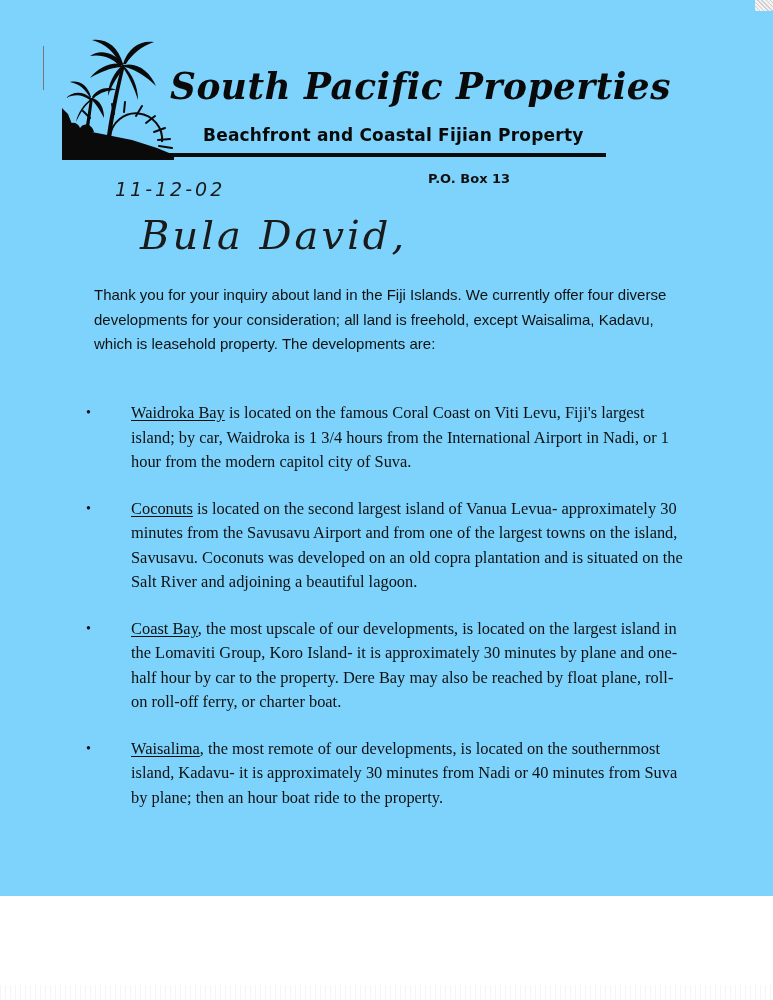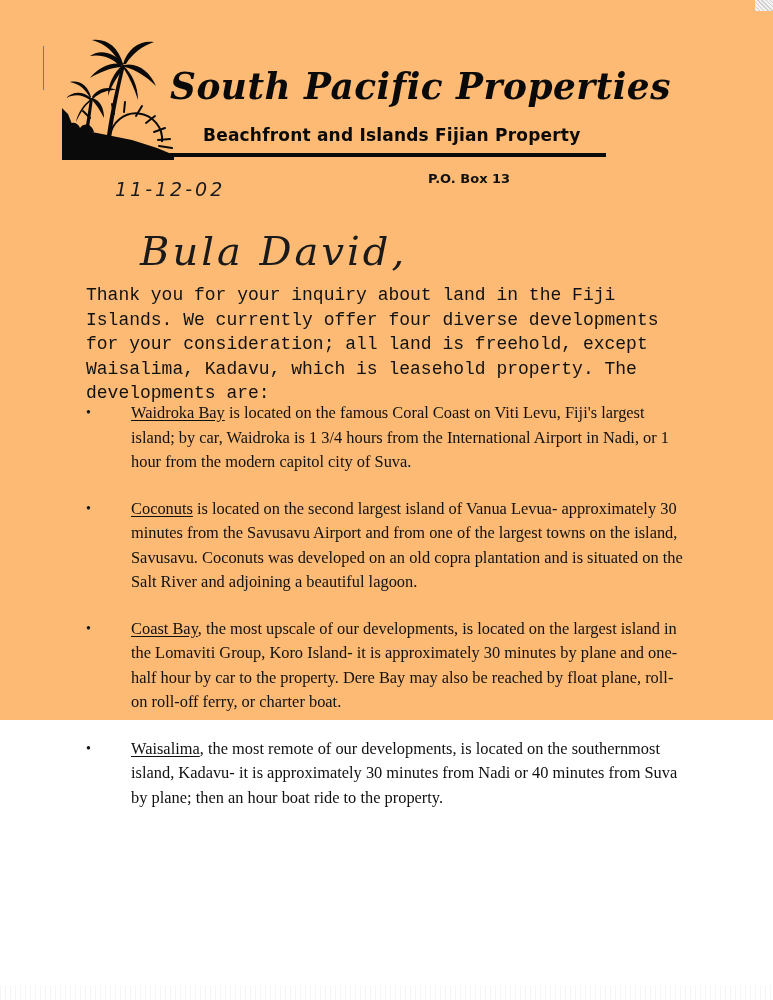--- a/index.html
+++ b/index.html
@@ -11,22 +11,22 @@
       width: 773px;
       height: 1000px;
       position: relative;
       overflow: hidden;
       color: #111111;
     }
     .page {
       position: absolute;
       left: 0; top: 0;
       width: 773px;
-      height: 720px;
-      background: #fdba74;
+      height: 896px;
+      background: #7dd3fc;
     }
     
     .margin-mark {
       position: absolute;
       left: 43px;
       top: 46px;
       width: 1px;
       height: 44px;
       background: #777777;
     }
@@ -106,44 +106,43 @@
       position: absolute;
       left: 140px;
       top: 212px;
       font-family: "DejaVu Serif", serif;
       font-style: italic;
       font-weight: normal;
       font-size: 40px;
       color: #1a1a1a;
       letter-spacing: 3px;
       white-space: nowrap;
-      margin-top: 16px;
     }
 
     
     .address {
       position: absolute;
       left: 428px;
       top: 168px;
       font-family: "DejaVu Sans", sans-serif;
       font-weight: bold;
       font-size: 13px;
       line-height: 21px;
       color: #111111;
     }
     .address .line { white-space: nowrap; text-align: right; }
 
     
     .body-text {
       position: absolute;
-      left: 86px;
+      left: 94px;
       top: 283px;
       width: 600px;
-      font-family: Liberation Mono, monospace;
-      font-size: 18px;
+      font-family: Liberation Sans, sans-serif;
+      font-size: 15px;
       line-height: 24.5px;
       color: #111111;
     }
     .intro {
       margin: 0;
     }
     .devs {
       position: absolute;
       left: 86px;
       top: 401px;
@@ -212,21 +211,21 @@
     <path d="M29 64 C20 56 10 58 4 64 C12 60 20 60 28 66 Z" fill="#0a0a0a"></path>
     <path d="M29 63 C26 52 18 46 8 48 C18 50 24 56 28 64 Z" fill="#0a0a0a"></path>
     <path d="M30 63 C36 54 46 52 54 56 C46 56 38 58 31 65 Z" fill="#0a0a0a"></path>
     <path d="M30 64 C38 66 42 74 42 84 C38 76 34 70 30 66 Z" fill="#0a0a0a"></path>
     <path d="M29 65 C22 70 16 78 14 88 C18 80 22 72 29 67 Z" fill="#0a0a0a"></path>
 
     <path d="M4 94 C8 86 16 88 18 94 C22 88 30 90 32 98 L4 104 Z" fill="#0a0a0a"></path>
   </svg>
 
   <div class="company-name">South Pacific Properties</div>
-  <div class="tagline">Beachfront and Islands Fijian Property</div>
+  <div class="tagline">Beachfront and Coastal Fijian Property</div>
   <div class="header-rule"></div>
 
   <div class="hand-date">11-12-02</div>
   <div class="hand-greeting">Bula David,</div>
 
   <div class="address">
     <div class="line">P.O. Box 13</div>
   </div>
 
   <div class="body-text">

